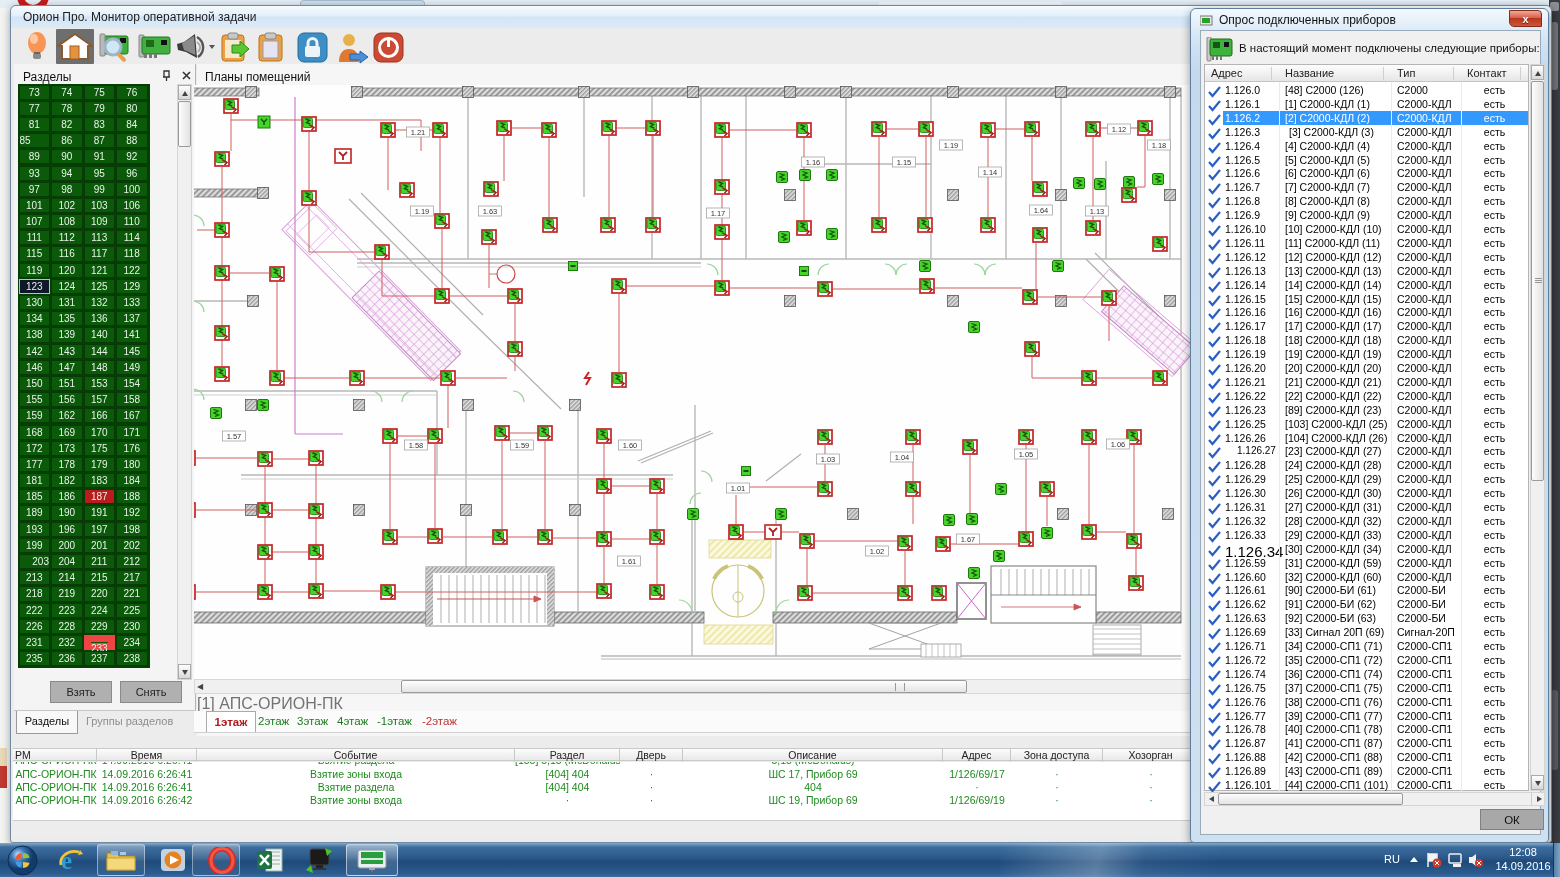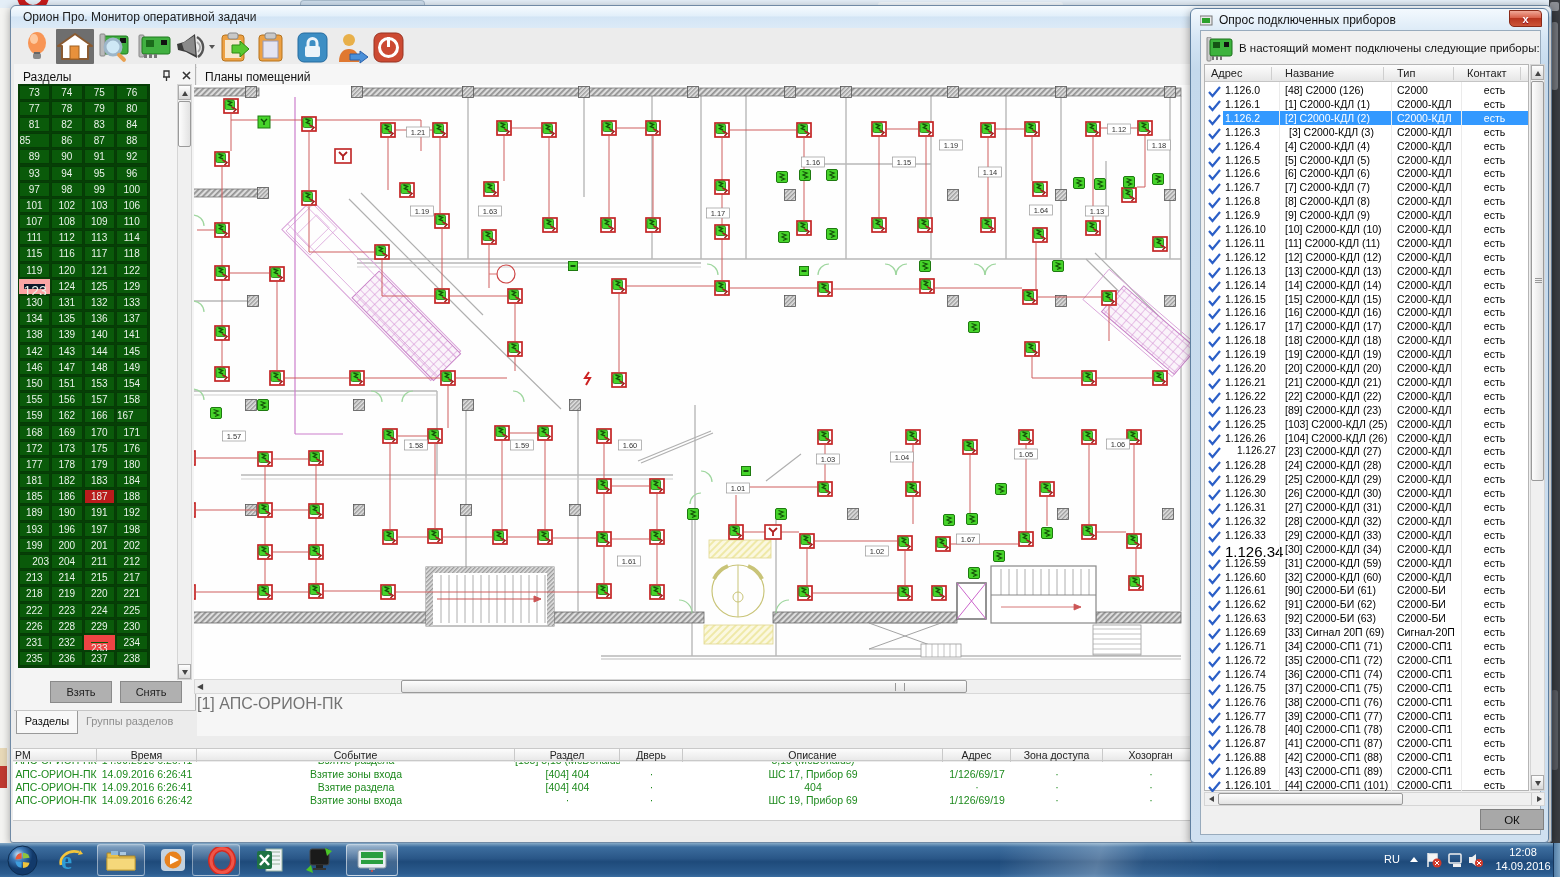--- a/index.html
+++ b/index.html
@@ -130,21 +130,21 @@
         <div class="abs" style="left:65.5px;top:146.2px;width:31.5px;height:15.2px;background:#0a5a0a;border:1px solid #063b06;color:#e9f2e9;font-size:10px;text-align:center;line-height:14.2px">113</div>
         <div class="abs" style="left:98.0px;top:146.2px;width:31.5px;height:15.2px;background:#0a5a0a;border:1px solid #063b06;color:#e9f2e9;font-size:10px;text-align:center;line-height:14.2px">114</div>
         <div class="abs" style="left:0.5px;top:162.4px;width:31.5px;height:15.2px;background:#0a5a0a;border:1px solid #063b06;color:#e9f2e9;font-size:10px;text-align:center;line-height:14.2px">115</div>
         <div class="abs" style="left:33.0px;top:162.4px;width:31.5px;height:15.2px;background:#0a5a0a;border:1px solid #063b06;color:#e9f2e9;font-size:10px;text-align:center;line-height:14.2px">116</div>
         <div class="abs" style="left:65.5px;top:162.4px;width:31.5px;height:15.2px;background:#0a5a0a;border:1px solid #063b06;color:#e9f2e9;font-size:10px;text-align:center;line-height:14.2px">117</div>
         <div class="abs" style="left:98.0px;top:162.4px;width:31.5px;height:15.2px;background:#0a5a0a;border:1px solid #063b06;color:#e9f2e9;font-size:10px;text-align:center;line-height:14.2px">118</div>
         <div class="abs" style="left:0.5px;top:178.6px;width:31.5px;height:15.2px;background:#0a5a0a;border:1px solid #063b06;color:#e9f2e9;font-size:10px;text-align:center;line-height:14.2px">119</div>
         <div class="abs" style="left:33.0px;top:178.6px;width:31.5px;height:15.2px;background:#0a5a0a;border:1px solid #063b06;color:#e9f2e9;font-size:10px;text-align:center;line-height:14.2px">120</div>
         <div class="abs" style="left:65.5px;top:178.6px;width:31.5px;height:15.2px;background:#0a5a0a;border:1px solid #063b06;color:#e9f2e9;font-size:10px;text-align:center;line-height:14.2px">121</div>
         <div class="abs" style="left:98.0px;top:178.6px;width:31.5px;height:15.2px;background:#0a5a0a;border:1px solid #063b06;color:#e9f2e9;font-size:10px;text-align:center;line-height:14.2px">122</div>
-        <div class="abs" style="left:0.5px;top:194.8px;width:31.5px;height:15.2px;background:#0f172a;border:5px solid #fca5a5;color:#e9f2e9;font-size:14px;text-align:center;line-height:14.2px">123</div>
+        <div class="abs" style="left:0.5px;top:194.8px;width:31.5px;height:15.2px;background:#0f172a;border:1px solid #fca5a5;color:#e9f2e9;font-size:10px;text-align:center;line-height:14.2px">123</div>
         <div class="abs" style="left:33.0px;top:194.8px;width:31.5px;height:15.2px;background:#0a5a0a;border:1px solid #063b06;color:#e9f2e9;font-size:10px;text-align:center;line-height:14.2px">124</div>
         <div class="abs" style="left:65.5px;top:194.8px;width:31.5px;height:15.2px;background:#0a5a0a;border:1px solid #063b06;color:#e9f2e9;font-size:10px;text-align:center;line-height:14.2px">125</div>
         <div class="abs" style="left:98.0px;top:194.8px;width:31.5px;height:15.2px;background:#0a5a0a;border:1px solid #063b06;color:#e9f2e9;font-size:10px;text-align:center;line-height:14.2px">129</div>
         <div class="abs" style="left:0.5px;top:211.0px;width:31.5px;height:15.2px;background:#0a5a0a;border:1px solid #063b06;color:#e9f2e9;font-size:10px;text-align:center;line-height:14.2px">130</div>
         <div class="abs" style="left:33.0px;top:211.0px;width:31.5px;height:15.2px;background:#0a5a0a;border:1px solid #063b06;color:#e9f2e9;font-size:10px;text-align:center;line-height:14.2px">131</div>
         <div class="abs" style="left:65.5px;top:211.0px;width:31.5px;height:15.2px;background:#0a5a0a;border:1px solid #063b06;color:#e9f2e9;font-size:10px;text-align:center;line-height:14.2px">132</div>
         <div class="abs" style="left:98.0px;top:211.0px;width:31.5px;height:15.2px;background:#0a5a0a;border:1px solid #063b06;color:#e9f2e9;font-size:10px;text-align:center;line-height:14.2px">133</div>
         <div class="abs" style="left:0.5px;top:227.2px;width:31.5px;height:15.2px;background:#0a5a0a;border:1px solid #063b06;color:#e9f2e9;font-size:10px;text-align:center;line-height:14.2px">134</div>
         <div class="abs" style="left:33.0px;top:227.2px;width:31.5px;height:15.2px;background:#0a5a0a;border:1px solid #063b06;color:#e9f2e9;font-size:10px;text-align:center;line-height:14.2px">135</div>
         <div class="abs" style="left:65.5px;top:227.2px;width:31.5px;height:15.2px;background:#0a5a0a;border:1px solid #063b06;color:#e9f2e9;font-size:10px;text-align:center;line-height:14.2px">136</div>
@@ -165,21 +165,21 @@
         <div class="abs" style="left:33.0px;top:291.9px;width:31.5px;height:15.2px;background:#0a5a0a;border:1px solid #063b06;color:#e9f2e9;font-size:10px;text-align:center;line-height:14.2px">151</div>
         <div class="abs" style="left:65.5px;top:291.9px;width:31.5px;height:15.2px;background:#0a5a0a;border:1px solid #063b06;color:#e9f2e9;font-size:10px;text-align:center;line-height:14.2px">153</div>
         <div class="abs" style="left:98.0px;top:291.9px;width:31.5px;height:15.2px;background:#0a5a0a;border:1px solid #063b06;color:#e9f2e9;font-size:10px;text-align:center;line-height:14.2px">154</div>
         <div class="abs" style="left:0.5px;top:308.1px;width:31.5px;height:15.2px;background:#0a5a0a;border:1px solid #063b06;color:#e9f2e9;font-size:10px;text-align:center;line-height:14.2px">155</div>
         <div class="abs" style="left:33.0px;top:308.1px;width:31.5px;height:15.2px;background:#0a5a0a;border:1px solid #063b06;color:#e9f2e9;font-size:10px;text-align:center;line-height:14.2px">156</div>
         <div class="abs" style="left:65.5px;top:308.1px;width:31.5px;height:15.2px;background:#0a5a0a;border:1px solid #063b06;color:#e9f2e9;font-size:10px;text-align:center;line-height:14.2px">157</div>
         <div class="abs" style="left:98.0px;top:308.1px;width:31.5px;height:15.2px;background:#0a5a0a;border:1px solid #063b06;color:#e9f2e9;font-size:10px;text-align:center;line-height:14.2px">158</div>
         <div class="abs" style="left:0.5px;top:324.3px;width:31.5px;height:15.2px;background:#0a5a0a;border:1px solid #063b06;color:#e9f2e9;font-size:10px;text-align:center;line-height:14.2px">159</div>
         <div class="abs" style="left:33.0px;top:324.3px;width:31.5px;height:15.2px;background:#0a5a0a;border:1px solid #063b06;color:#e9f2e9;font-size:10px;text-align:center;line-height:14.2px">162</div>
         <div class="abs" style="left:65.5px;top:324.3px;width:31.5px;height:15.2px;background:#0a5a0a;border:1px solid #063b06;color:#e9f2e9;font-size:10px;text-align:center;line-height:14.2px">166</div>
-        <div class="abs" style="left:98.0px;top:324.3px;width:31.5px;height:15.2px;background:#0a5a0a;border:1px solid #063b06;color:#e9f2e9;font-size:10px;line-height:14.2px">167</div>
+        <div class="abs" style="left:98.0px;top:324.3px;width:31.5px;height:15.2px;background:#0a5a0a;border:1px solid #063b06;color:#e9f2e9;font-size:10px;text-align:center;line-height:14.2px">167</div>
         <div class="abs" style="left:0.5px;top:340.5px;width:31.5px;height:15.2px;background:#0a5a0a;border:1px solid #063b06;color:#e9f2e9;font-size:10px;text-align:center;line-height:14.2px">168</div>
         <div class="abs" style="left:33.0px;top:340.5px;width:31.5px;height:15.2px;background:#0a5a0a;border:1px solid #063b06;color:#e9f2e9;font-size:10px;text-align:center;line-height:14.2px">169</div>
         <div class="abs" style="left:65.5px;top:340.5px;width:31.5px;height:15.2px;background:#0a5a0a;border:1px solid #063b06;color:#e9f2e9;font-size:10px;text-align:center;line-height:14.2px">170</div>
         <div class="abs" style="left:98.0px;top:340.5px;width:31.5px;height:15.2px;background:#0a5a0a;border:1px solid #063b06;color:#e9f2e9;font-size:10px;text-align:center;line-height:14.2px">171</div>
         <div class="abs" style="left:0.5px;top:356.7px;width:31.5px;height:15.2px;background:#0a5a0a;border:1px solid #063b06;color:#e9f2e9;font-size:10px;text-align:center;line-height:14.2px">172</div>
         <div class="abs" style="left:33.0px;top:356.7px;width:31.5px;height:15.2px;background:#0a5a0a;border:1px solid #063b06;color:#e9f2e9;font-size:10px;text-align:center;line-height:14.2px">173</div>
         <div class="abs" style="left:65.5px;top:356.7px;width:31.5px;height:15.2px;background:#0a5a0a;border:1px solid #063b06;color:#e9f2e9;font-size:10px;text-align:center;line-height:14.2px">175</div>
         <div class="abs" style="left:98.0px;top:356.7px;width:31.5px;height:15.2px;background:#0a5a0a;border:1px solid #063b06;color:#e9f2e9;font-size:10px;text-align:center;line-height:14.2px">176</div>
         <div class="abs" style="left:0.5px;top:372.9px;width:31.5px;height:15.2px;background:#0a5a0a;border:1px solid #063b06;color:#e9f2e9;font-size:10px;text-align:center;line-height:14.2px">177</div>
         <div class="abs" style="left:33.0px;top:372.9px;width:31.5px;height:15.2px;background:#0a5a0a;border:1px solid #063b06;color:#e9f2e9;font-size:10px;text-align:center;line-height:14.2px">178</div>
@@ -655,20 +655,28 @@
         <rect x="725.5" y="482.0" width="23" height="10" fill="#fff" stroke="#999" stroke-width="0.7"></rect>
         <text x="737" y="489.8" font-size="7.5" fill="#333" text-anchor="middle" font-family="Liberation Sans">1.01</text>
       </g>
     </svg>
     <div class="abs" style="left:183px;top:673px;width:1001px;height:15px;background:#f0f0f0;border:1px solid #d8d8d8">
       <div class="abs" style="left:2px;top:1px;width:11px;height:11px;font-size:8px;color:#444;line-height:11px">◀</div>
       <div class="abs" style="left:206px;top:0px;width:566px;height:13px;background:linear-gradient(#fdfdfd,#e4e4e4);border:1px solid #9a9a9a;border-radius:2px"></div>
       <div class="abs" style="left:700px;top:3px;width:10px;height:8px;border-left:1px solid #999;border-right:1px solid #999"></div>
     </div>
     <div class="abs" style="left:186px;top:689px;font-size:16px;color:#737373">[1] АПС-ОРИОН-ПК</div>
+    <div class="abs" style="left:183px;top:705px;width:1001px;height:22px;background:#fbfbfb;border-bottom:1px solid #d0d0d0">
+      <div class="abs" style="left:12px;top:0;width:50px;height:21px;background:#fff;border:1px solid #aaa;border-bottom:none;font-size:11.5px;font-weight:bold;color:#b01818;text-align:center;line-height:20px">1этаж</div>
+      <div class="abs" style="left:64px;top:4px;font-size:11.5px;color:#1c7a1c">2этаж</div>
+      <div class="abs" style="left:103px;top:4px;font-size:11.5px;color:#1c7a1c">3этаж</div>
+      <div class="abs" style="left:143px;top:4px;font-size:11.5px;color:#1c7a1c">4этаж</div>
+      <div class="abs" style="left:183px;top:4px;font-size:11.5px;color:#1c7a1c">-1этаж</div>
+      <div class="abs" style="left:228px;top:4px;font-size:11.5px;color:#b33">-2этаж</div>
+    </div>
     <div class="abs" style="left:2px;top:742px;width:1186px;height:13px;background:linear-gradient(#fcfcfc,#e9e9e9);border-top:1px solid #c9c9c9;border-bottom:1px solid #c9c9c9">
       <div class="abs" style="left:2px;top:0px;width:82px;height:13px;border-right:1px solid #c9c9c9;font-size:10.5px;color:#222;line-height:13px;overflow:hidden">РМ</div>
       <div class="abs" style="left:84px;top:0px;width:100px;height:13px;border-right:1px solid #c9c9c9;font-size:10.5px;color:#222;text-align:center;line-height:13px;overflow:hidden">Время</div>
       <div class="abs" style="left:184px;top:0px;width:318px;height:13px;border-right:1px solid #c9c9c9;font-size:10.5px;color:#222;text-align:center;line-height:13px;overflow:hidden">Событие</div>
       <div class="abs" style="left:502px;top:0px;width:105px;height:13px;border-right:1px solid #c9c9c9;font-size:10.5px;color:#222;text-align:center;line-height:13px;overflow:hidden">Раздел</div>
       <div class="abs" style="left:607px;top:0px;width:63px;height:13px;border-right:1px solid #c9c9c9;font-size:10.5px;color:#222;text-align:center;line-height:13px;overflow:hidden">Дверь</div>
       <div class="abs" style="left:670px;top:0px;width:260px;height:13px;border-right:1px solid #c9c9c9;font-size:10.5px;color:#222;text-align:center;line-height:13px;overflow:hidden">Описание</div>
       <div class="abs" style="left:930px;top:0px;width:68px;height:13px;border-right:1px solid #c9c9c9;font-size:10.5px;color:#222;text-align:center;line-height:13px;overflow:hidden">Адрес</div>
       <div class="abs" style="left:998px;top:0px;width:92px;height:13px;border-right:1px solid #c9c9c9;font-size:10.5px;color:#222;text-align:center;line-height:13px;overflow:hidden">Зона доступа</div>
       <div class="abs" style="left:1090px;top:0px;width:96px;height:13px;border-right:1px solid #c9c9c9;font-size:10.5px;color:#222;text-align:center;line-height:13px;overflow:hidden">Хозорган</div>

